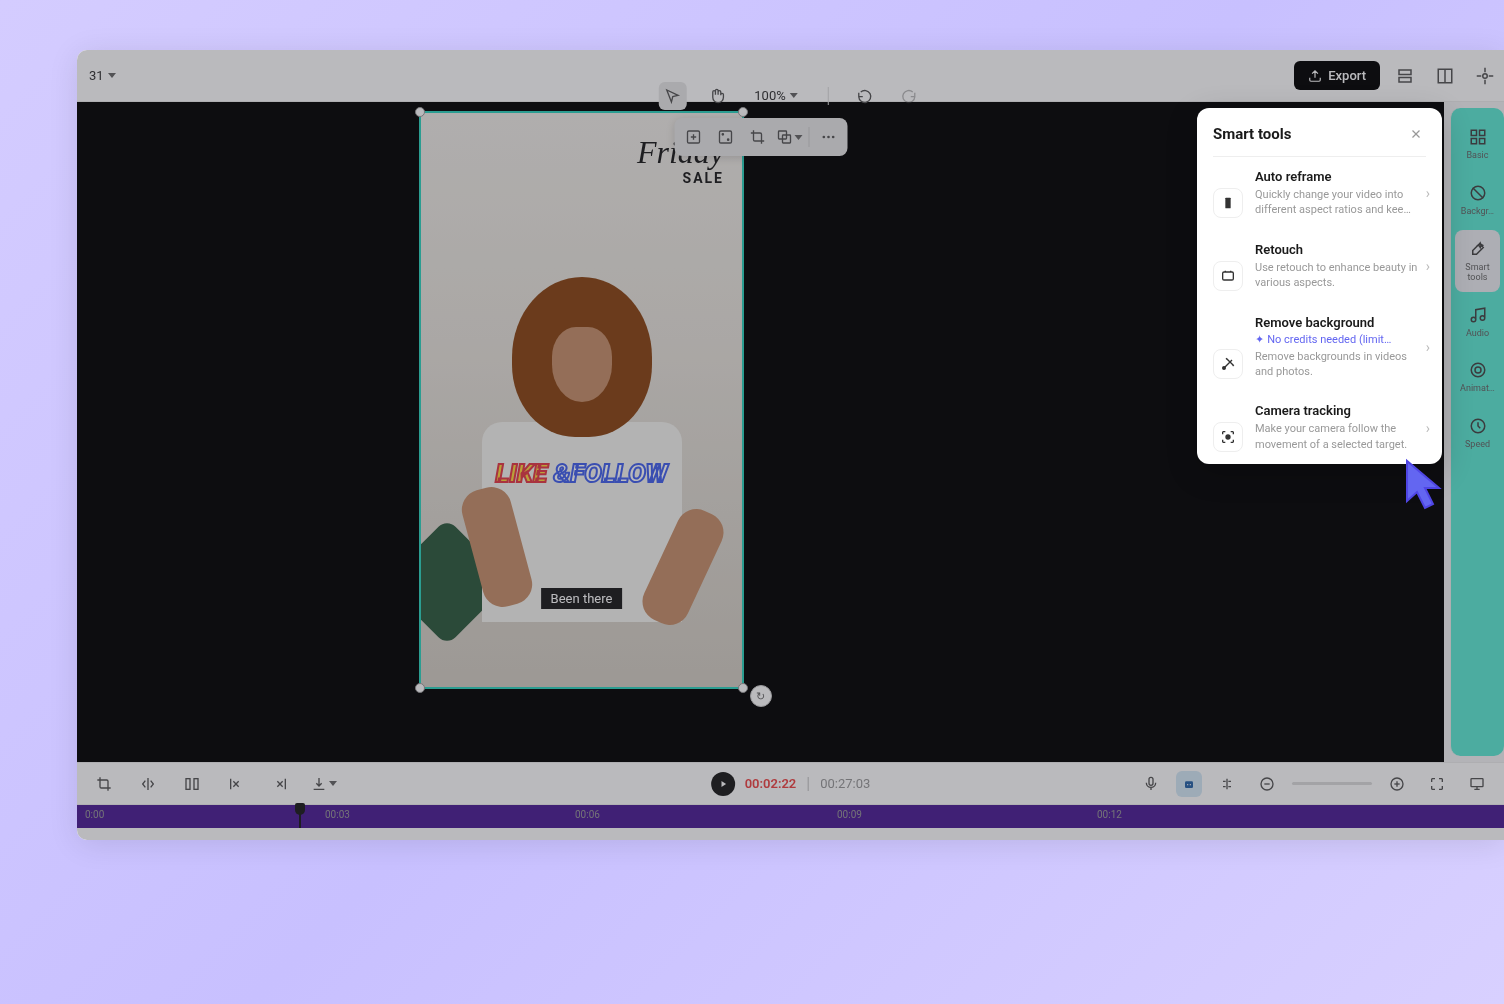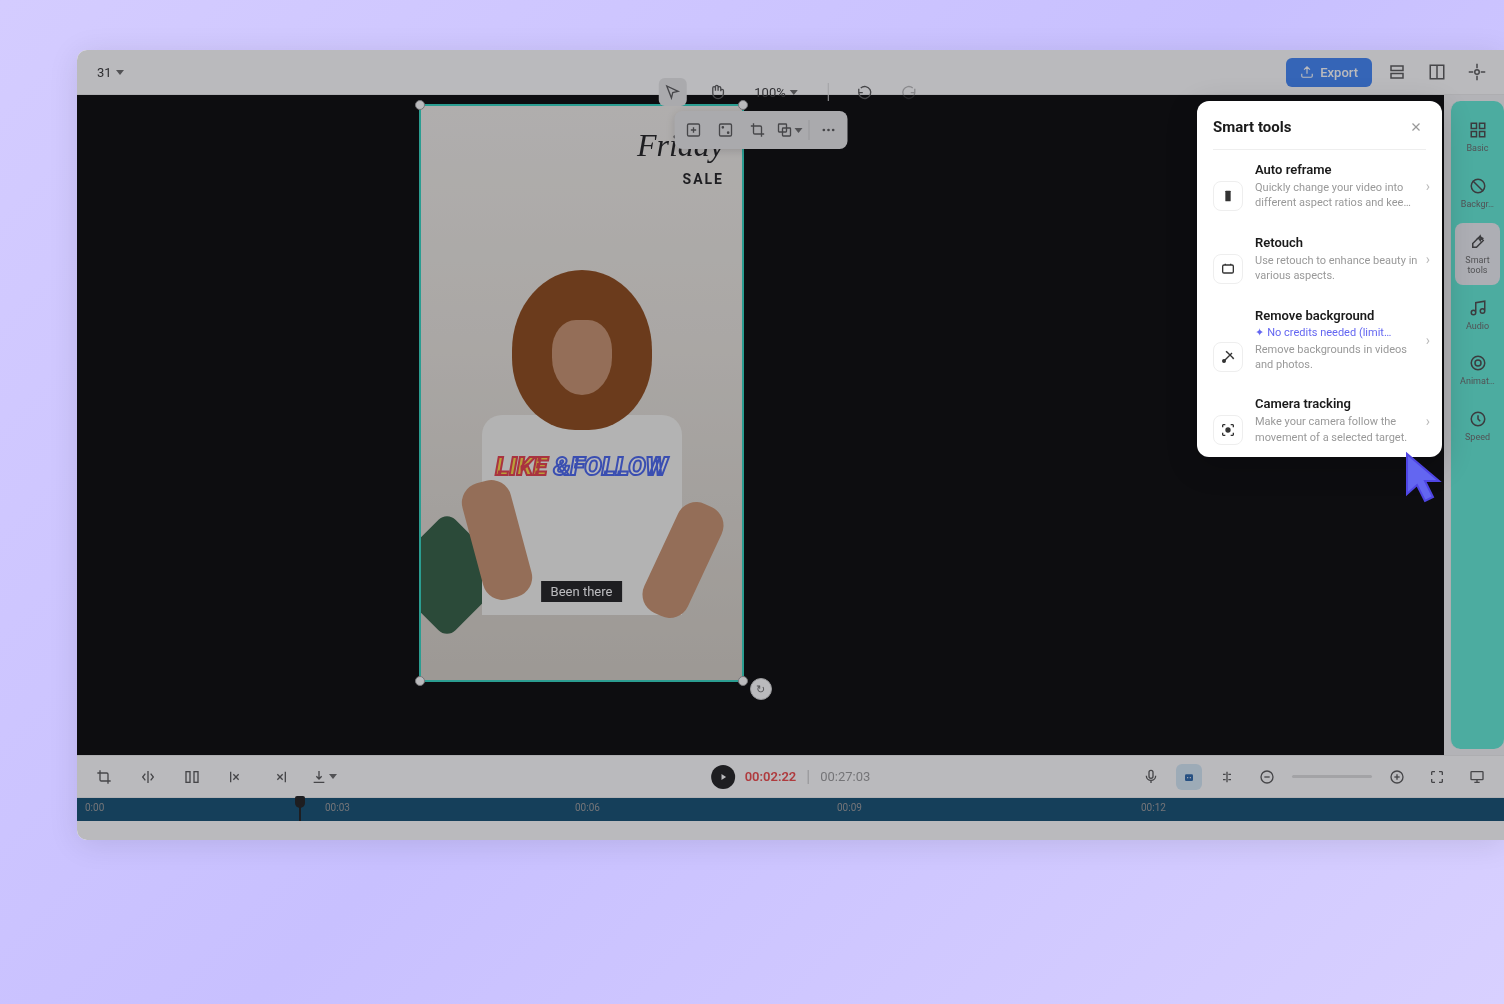--- a/index.html
+++ b/index.html
@@ -1,38 +1,38 @@
 <!DOCTYPE html>
 <html><head>
 <meta charset="utf-8">
 <style>
 * { margin: 0; padding: 0; box-sizing: border-box; font-family: -apple-system, BlinkMacSystemFont, 'Segoe UI', Roboto, sans-serif; }
 body { background: linear-gradient(135deg, #d4ccff 0%, #c8c0ff 50%, #d8d0ff 100%); width: 1504px; height: 1004px; overflow: hidden; position: relative; }
 .app-window { position: absolute; left: 77px; top: 50px; width: 1427px; height: 790px; background: #fff; border-radius: 10px 0 0 10px; overflow: hidden; box-shadow: 0 4px 30px rgba(0,0,0,0.1); }
-.top-toolbar { height: 45px; background: #fff; display: flex; align-items: center; padding: 0 12px; border-bottom: 1px solid #eee; justify-content: space-between; position: relative; z-index: 5; }
+.top-toolbar { height: 52px; background: #fff; display: flex; align-items: center; padding: 0 4px; border-bottom: 1px solid #eee; justify-content: space-between; position: relative; z-index: 5; }
 .toolbar-left { display: flex; align-items: center; gap: 4px; }
 .track-number { font-size: 13px; color: #333; padding: 4px 8px; display: flex; align-items: center; gap: 4px; }
 .toolbar-center { position: absolute; left: 50%; transform: translateX(-50%); display: flex; align-items: center; gap: 16px; margin-top: 40px; }
 .tool-btn { width: 28px; height: 28px; display: flex; align-items: center; justify-content: center; border-radius: 6px; cursor: pointer; color: #555; }
 .tool-btn.active { background: #e8e8e8; }
 .zoom-display { font-size: 13px; color: #333; display: flex; align-items: center; gap: 4px; padding: 0 8px; }
 .divider { width: 1px; height: 18px; background: #ddd; margin: 0 6px; }
 .toolbar-right { display: flex; align-items: center; gap: 10px; }
-.export-btn { background: #3b82f6; color: #fff; padding: 7px 14px; border-radius: 6px; font-size: 13px; font-weight: 500; display: flex; align-items: center; gap: 6px; cursor: pointer; }
+.export-btn { background: #000000; color: #fff; padding: 7px 14px; border-radius: 6px; font-size: 13px; font-weight: 500; display: flex; align-items: center; gap: 6px; cursor: pointer; }
 .icon-btn { width: 30px; height: 30px; display: flex; align-items: center; justify-content: center; cursor: pointer; color: #555; border-radius: 6px; }
 .canvas-area { height: 660px; background: #f5f5f7; position: relative; display: flex; }
 .viewport { flex: 1; background: #000; position: relative; margin: 0; }
 .video-frame { position: absolute; left: 342px; top: 9px; width: 325px; height: 578px; border: 2px solid #2dd4bf; }
 .frame-handle { position: absolute; width: 10px; height: 10px; background: #fff; border: 1px solid #999; border-radius: 50%; }
 .fh-tl { top: -6px; left: -6px; } .fh-tr { top: -6px; right: -6px; } .fh-bl { bottom: -6px; left: -6px; } .fh-br { bottom: -6px; right: -6px; }
 .video-content { width: 100%; height: 100%; background: linear-gradient(180deg, #f0ede8 0%, #e8e4dc 40%, #d4cec4 100%); position: relative; overflow: hidden; }
 .bf-text { position: absolute; top: 12px; right: 18px; text-align: right; }
 .bf-black { font-size: 11px; color: #e63946; font-weight: bold; letter-spacing: 1px; }
 .bf-friday { font-family: cursive; font-size: 32px; font-style: italic; color: #1a1a1a; line-height: 0.8; margin-top: 2px; }
-.bf-sale { font-size: 14px; font-weight: bold; color: #1a1a1a; letter-spacing: 2px; margin-top: 12px; }
+.bf-sale { font-size: 14px; font-weight: bold; color: #1a1a1a; letter-spacing: 2px; margin-top: 4px; }
 .person { position: absolute; bottom: 0; left: 50%; transform: translateX(-50%); width: 280px; height: 420px; }
 .pillow { position: absolute; bottom: 60px; left: -40px; width: 90px; height: 90px; background: #2d5a3d; border-radius: 12px; transform: rotate(45deg); }
 .hair { position: absolute; top: 10px; left: 50%; transform: translateX(-50%); width: 140px; height: 160px; background: #8b4513; border-radius: 50% 50% 45% 45%; }
 .face { position: absolute; top: 60px; left: 50%; transform: translateX(-50%); width: 60px; height: 75px; background: #c8906a; border-radius: 40% 40% 50% 50%; }
 .shirt { position: absolute; top: 155px; left: 50%; transform: translateX(-50%); width: 200px; height: 200px; background: #f5f5f0; border-radius: 20px 20px 0 0; }
 .arm-l { position: absolute; bottom: 80px; left: 30px; width: 50px; height: 120px; background: #c8906a; border-radius: 20px; transform: rotate(-15deg); }
 .arm-r { position: absolute; bottom: 60px; right: 15px; width: 48px; height: 120px; background: #c8906a; border-radius: 20px; transform: rotate(25deg); }
 .like-follow { position: absolute; top: 345px; left: 50%; transform: translateX(-50%); white-space: nowrap; font-size: 26px; font-weight: 900; font-style: italic; }
 .lf-like { color: #ffd93d; -webkit-text-stroke: 2px #e63946; }
 .lf-and { color: #fff; -webkit-text-stroke: 2px #4361ee; }
@@ -61,21 +61,21 @@
 .cursor-pointer { position: absolute; right: -8px; bottom: -52px; width: 52px; height: 60px; z-index: 200; }
 .timeline-bar { height: 42px; background: #fff; border-top: 1px solid #eee; display: flex; align-items: center; padding: 0 12px; justify-content: space-between; }
 .tl-left { display: flex; align-items: center; gap: 14px; }
 .tl-center { display: flex; align-items: center; gap: 10px; position: absolute; left: 50%; transform: translateX(-50%); }
 .play-btn { width: 24px; height: 24px; background: #1a1a1a; border-radius: 50%; display: flex; align-items: center; justify-content: center; color: #fff; cursor: pointer; }
 .time-current { font-size: 13px; font-weight: 600; color: #ef4444; }
 .time-total { font-size: 13px; color: #999; }
 .tl-right { display: flex; align-items: center; gap: 10px; }
 .ai-btn { width: 26px; height: 26px; background: #d4e9f7; border-radius: 6px; display: flex; align-items: center; justify-content: center; color: #2563a8; }
 .zoom-slider { width: 80px; height: 3px; background: #ddd; border-radius: 2px; }
-.ruler { height: 24px; background: #0c4a6e; position: relative; border-top: 1px solid #f0f0f0; }
+.ruler { height: 24px; background: #4c1d95; position: relative; border-top: 1px solid #f0f0f0; }
 .ruler-tick { position: absolute; top: 4px; font-size: 10px; color: #999; }
 .playhead { position: absolute; top: 0; width: 2px; background: #1a1a1a; height: 80px; }
 .playhead::before { content: ''; position: absolute; top: -2px; left: -4px; width: 10px; height: 12px; background: #1a1a1a; border-radius: 2px 2px 5px 5px; }
 .tracks { height: 20px; background: #fff; position: relative; }
 .dim-overlay { position: absolute; inset: 0; background: rgba(40,40,50,0.32); pointer-events: none; z-index: 50; }
 .chevron-down { width: 0; height: 0; border-left: 4px solid transparent; border-right: 4px solid transparent; border-top: 5px solid #666; display: inline-block; }
 </style>
 </head>
 <body>
 
@@ -430,19 +430,19 @@
           </svg>
         </div>
     </div>
   </div>
 
   <div class="ruler">
     <span class="ruler-tick" style="left:8px">0:00</span>
     <span class="ruler-tick" style="left:248px">00:03</span>
     <span class="ruler-tick" style="left:498px">00:06</span>
     <span class="ruler-tick" style="left:760px">00:09</span>
-    <span class="ruler-tick" style="left:1064px">00:12</span>
+    <span class="ruler-tick" style="left:1020px">00:12</span>
     <div class="playhead" style="left:222px"></div>
   </div>
   <div class="tracks"></div>
 
   <div class="dim-overlay"></div>
 </div>
 
 </body></html>

